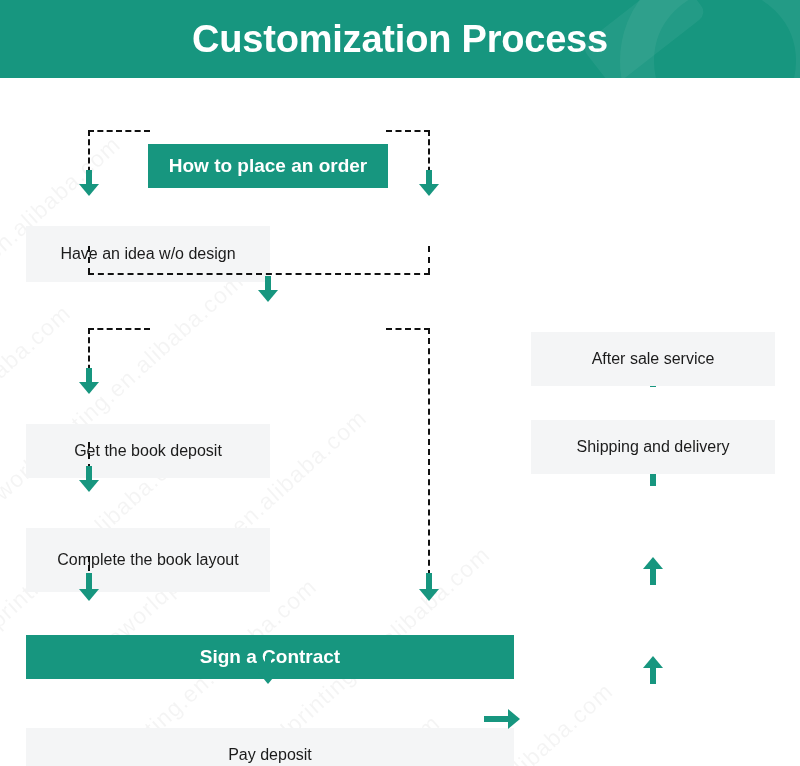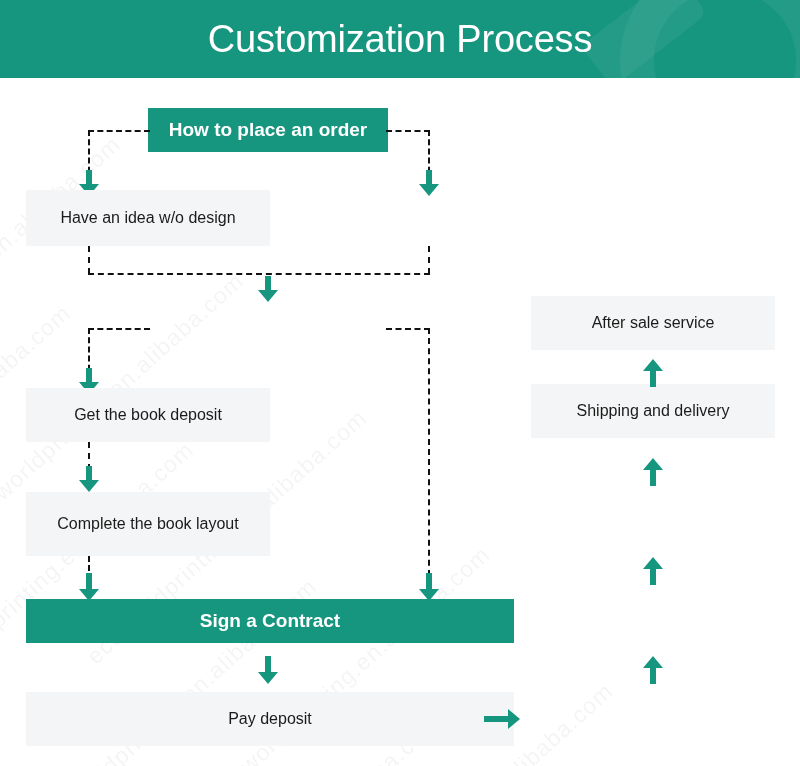--- a/index.html
+++ b/index.html
@@ -47,21 +47,21 @@
     transform: rotate(-38deg);
   }
   #header-title {
     position: absolute;
     left: 0; top: 0;
     width: 800px; height: 78px;
     line-height: 78px;
     text-align: center;
     color: #ffffff;
     font-size: 38px;
-    font-weight: normal;
+    font-weight: bold;
     letter-spacing: -0.2px;
     z-index: 3;
   }
 
   
   #watermark {
     position: absolute;
     left: -200px; top: 0;
     width: 1250px; height: 1100px;
     pointer-events: none;
@@ -92,20 +92,21 @@
     box-sizing: border-box;
     display: flex;
     align-items: center;
     justify-content: center;
     text-align: right;
     font-size: 16px;
     color: #1b1b1b;
     background: #f4f5f6;
     line-height: 1.28;
     padding: 4px 8px;
+    margin-top: 36px;
   }
   .node.primary {
     background: #17967f;
     color: #ffffff;
     font-size: 19px;
     font-weight: bold;
   }
 
   
   .dash-h {

